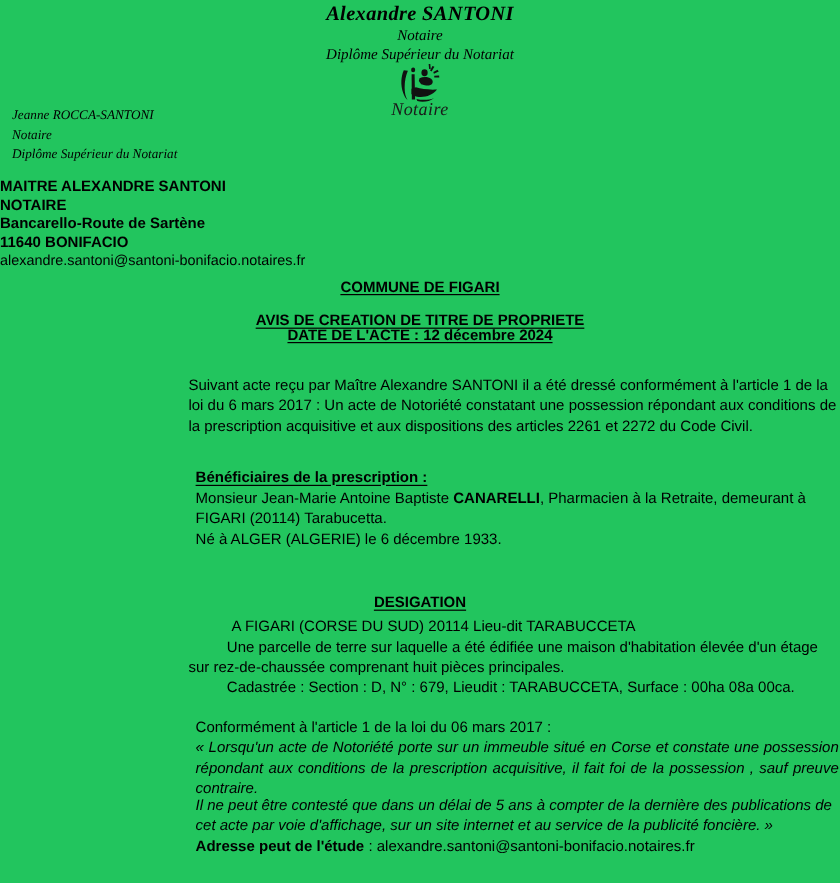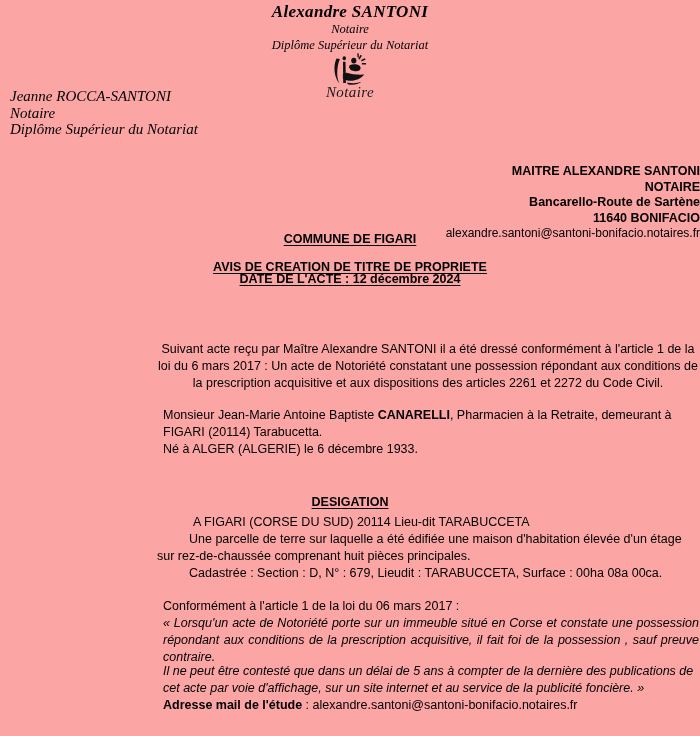--- a/index.html
+++ b/index.html
@@ -13,21 +13,21 @@
     height: 736px;
     font-family: "Liberation Sans", sans-serif;
     color: #000000;
     overflow: hidden;
     position: relative;
   }
   .page {
     position: relative;
     width: 700px;
     height: 736px;
-    background: #fca5a5;
+    background: #22c55e;
   }
 
   
   .letterhead {
     position: absolute;
     left: 0;
     top: 2px;
     width: 700px;
     text-align: center;
     font-family: "Liberation Serif", serif;
@@ -70,35 +70,34 @@
     color: #1a1a1a;
   }
 
   
   .left-block {
     position: absolute;
     left: 10px;
     top: 88px;
     font-family: "Liberation Serif", serif;
     font-style: italic;
-    font-size: 15px;
+    font-size: 11px;
     line-height: 16.5px;
     white-space: nowrap;
   }
 
   
   .office-block {
     position: absolute;
     left: 0;
     top: 148px;
     width: 700px;
-    text-align: right;
+    text-align: left;
     font-size: 12.5px;
     line-height: 15.5px;
-    margin-top: 16px;
   }
   .office-block .b {
     font-weight: bold;
   }
   .office-mail {
     font-weight: normal;
     font-size: 12px;
   }
 
   
@@ -122,22 +121,21 @@
   
   .body-text {
     position: absolute;
     font-size: 12.5px;
     line-height: 17px;
   }
   .para-1 {
     left: 157px;
     top: 313px;
     width: 542px;
-    text-align: center;
-    margin-top: 28px;
+    text-align: left;
   }
   .benef-head {
     left: 163px;
     top: 390px;
     width: 400px;
     font-weight: bold;
     font-size: 12.5px;
   }
   .benef-head span {
     text-decoration: underline;
@@ -237,35 +235,38 @@
   </div>
   <div class="heading h-commune">
     <span>COMMUNE DE FIGARI</span>
   </div>
   <div class="heading h-date">
     <span>DATE DE L'ACTE : 12 décembre 2024</span>
   </div>
 
   <div class="body-text para-1">Suivant acte reçu par Maître Alexandre SANTONI il a été dressé conformément à l'article 1 de la loi du 6 mars 2017 : Un acte de Notoriété constatant une possession répondant aux conditions de la prescription acquisitive et aux dispositions des articles 2261 et 2272 du Code Civil.</div>
 
+  <div class="body-text benef-head">
+    <span>Bénéficiaires de la prescription :</span>
+  </div>
   <div class="body-text benef-body">
     <div><span>Monsieur Jean-Marie Antoine Baptiste </span><b>CANARELLI</b><span>, Pharmacien à la Retraite, demeurant à FIGARI (20114) Tarabucetta.</span></div>
     <div>Né à ALGER (ALGERIE) le 6 décembre 1933.</div>
   </div>
 
   <div class="heading h-desig">
     <span>DESIGATION</span>
   </div>
   <div class="body-text desig-body">
     <div><span class="indent"></span><span>A FIGARI (CORSE DU SUD) 20114 Lieu-dit TARABUCCETA</span></div>
     <div><span class="indent-sm"></span><span>Une parcelle de terre sur laquelle a été édifiée une maison d'habitation élevée d'un étage sur rez-de-chaussée comprenant huit pièces principales.</span></div>
     <div><span class="indent-sm"></span><span>Cadastrée : Section : D, N° : 679, Lieudit : TARABUCCETA, Surface : 00ha 08a 00ca.</span></div>
   </div>
 
   <div class="body-text conform">Conformément à l'article 1 de la loi du 06 mars 2017 :</div>
   <div class="body-text quote">« Lorsqu'un acte de Notoriété porte sur un immeuble situé en Corse et constate une possession répondant aux conditions de la prescription acquisitive, il fait foi de la possession , sauf preuve contraire.</div>
   <div class="body-text quote2">Il ne peut être contesté que dans un délai de 5 ans à compter de la dernière des publications de cet acte par voie d'affichage, sur un site internet et au service de la publicité foncière. »</div>
 
   <div class="body-text mail-line">
-    <b>Adresse mail de l'étude</b><span> : </span><span>alexandre.santoni@santoni-bonifacio.notaires.fr</span>
+    <b>Adresse peut de l'étude</b><span> : </span><span>alexandre.santoni@santoni-bonifacio.notaires.fr</span>
   </div>
 
 </div>
 
 </body></html>

